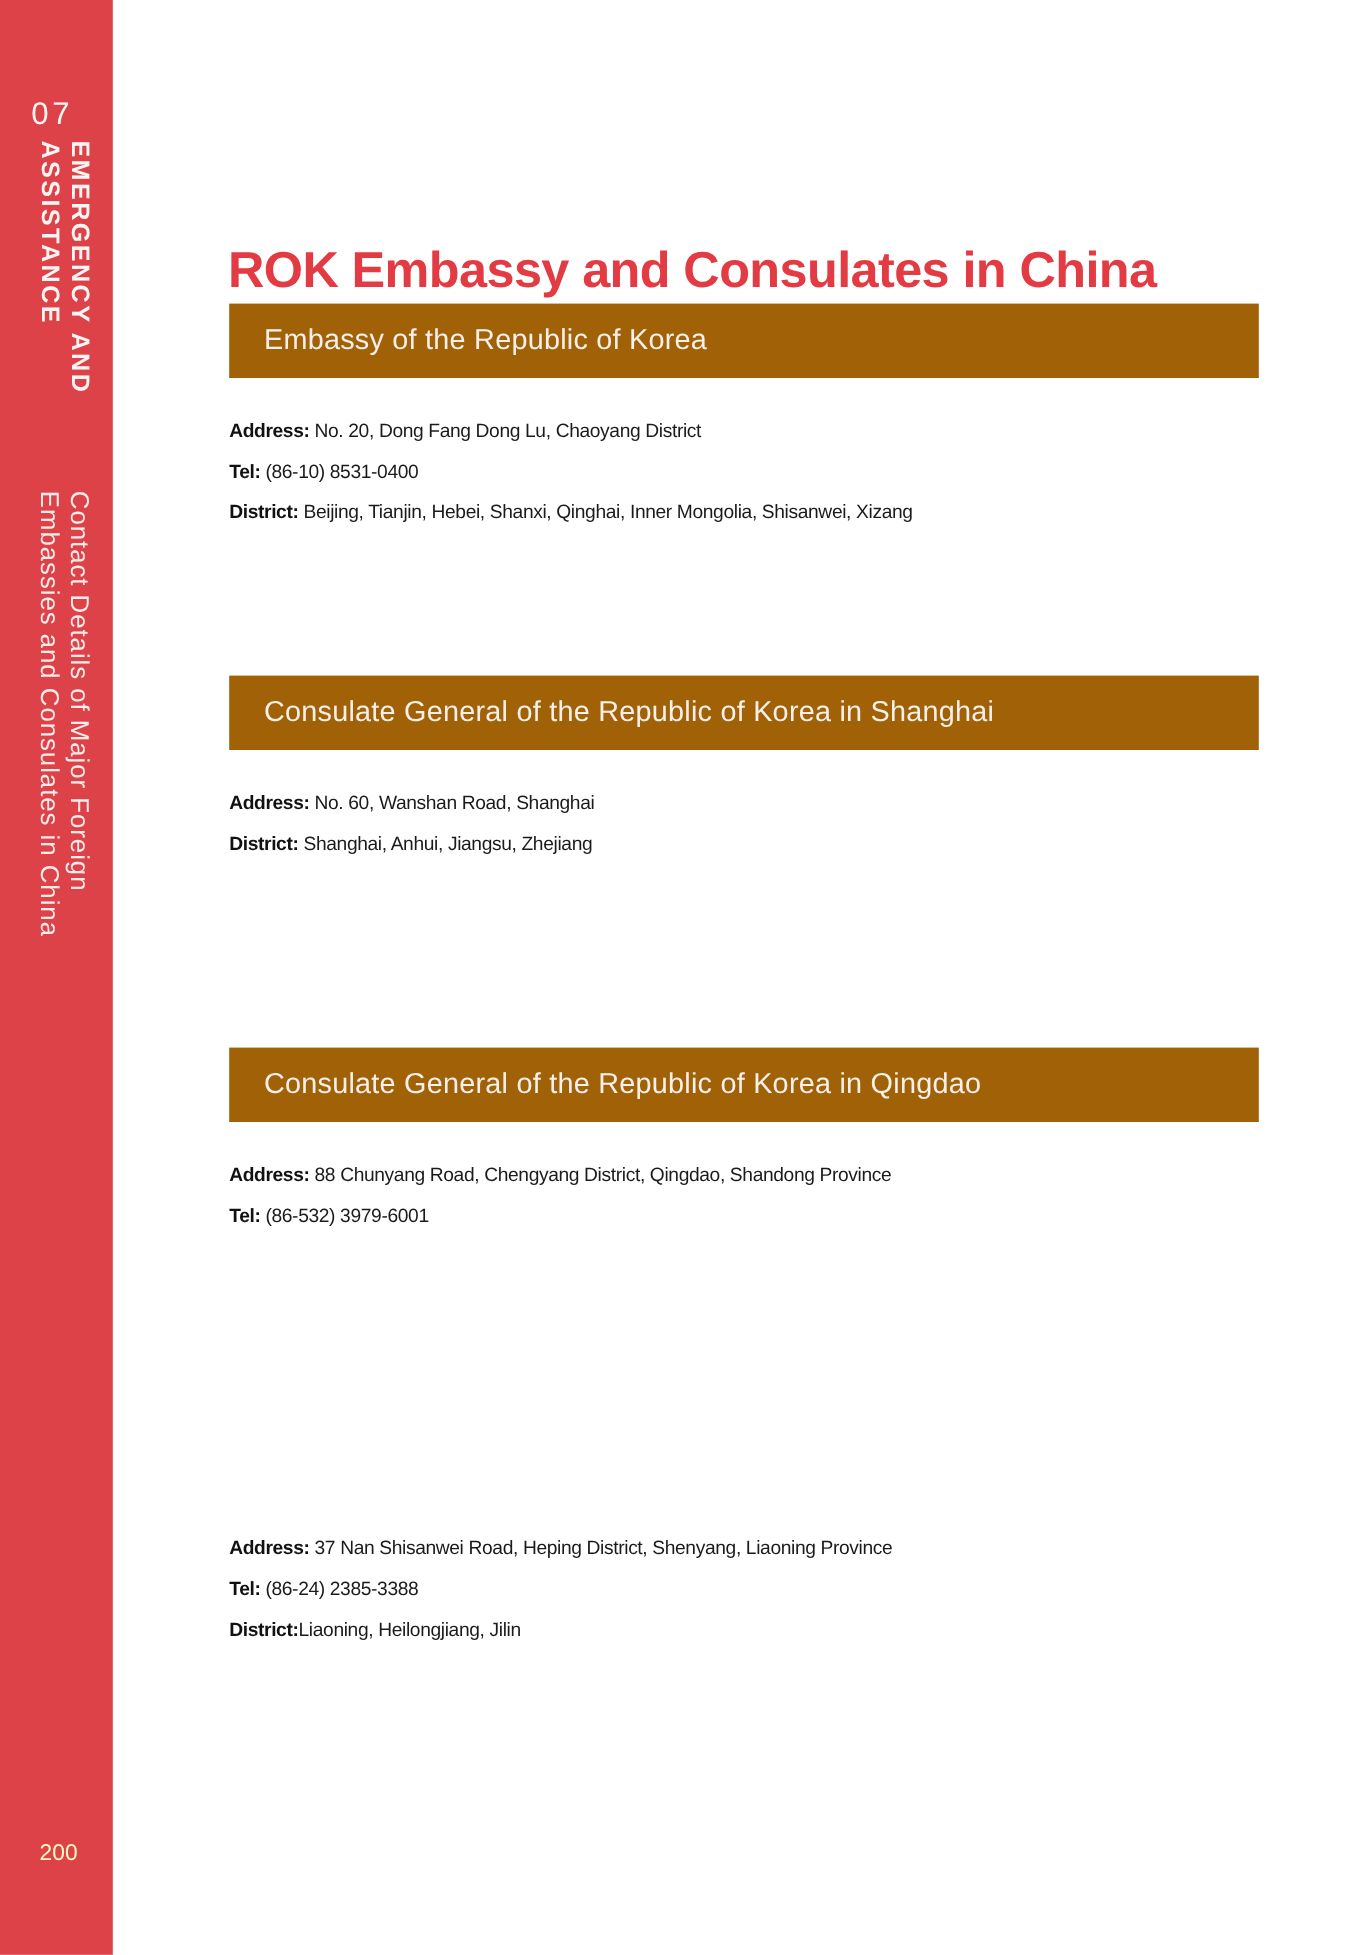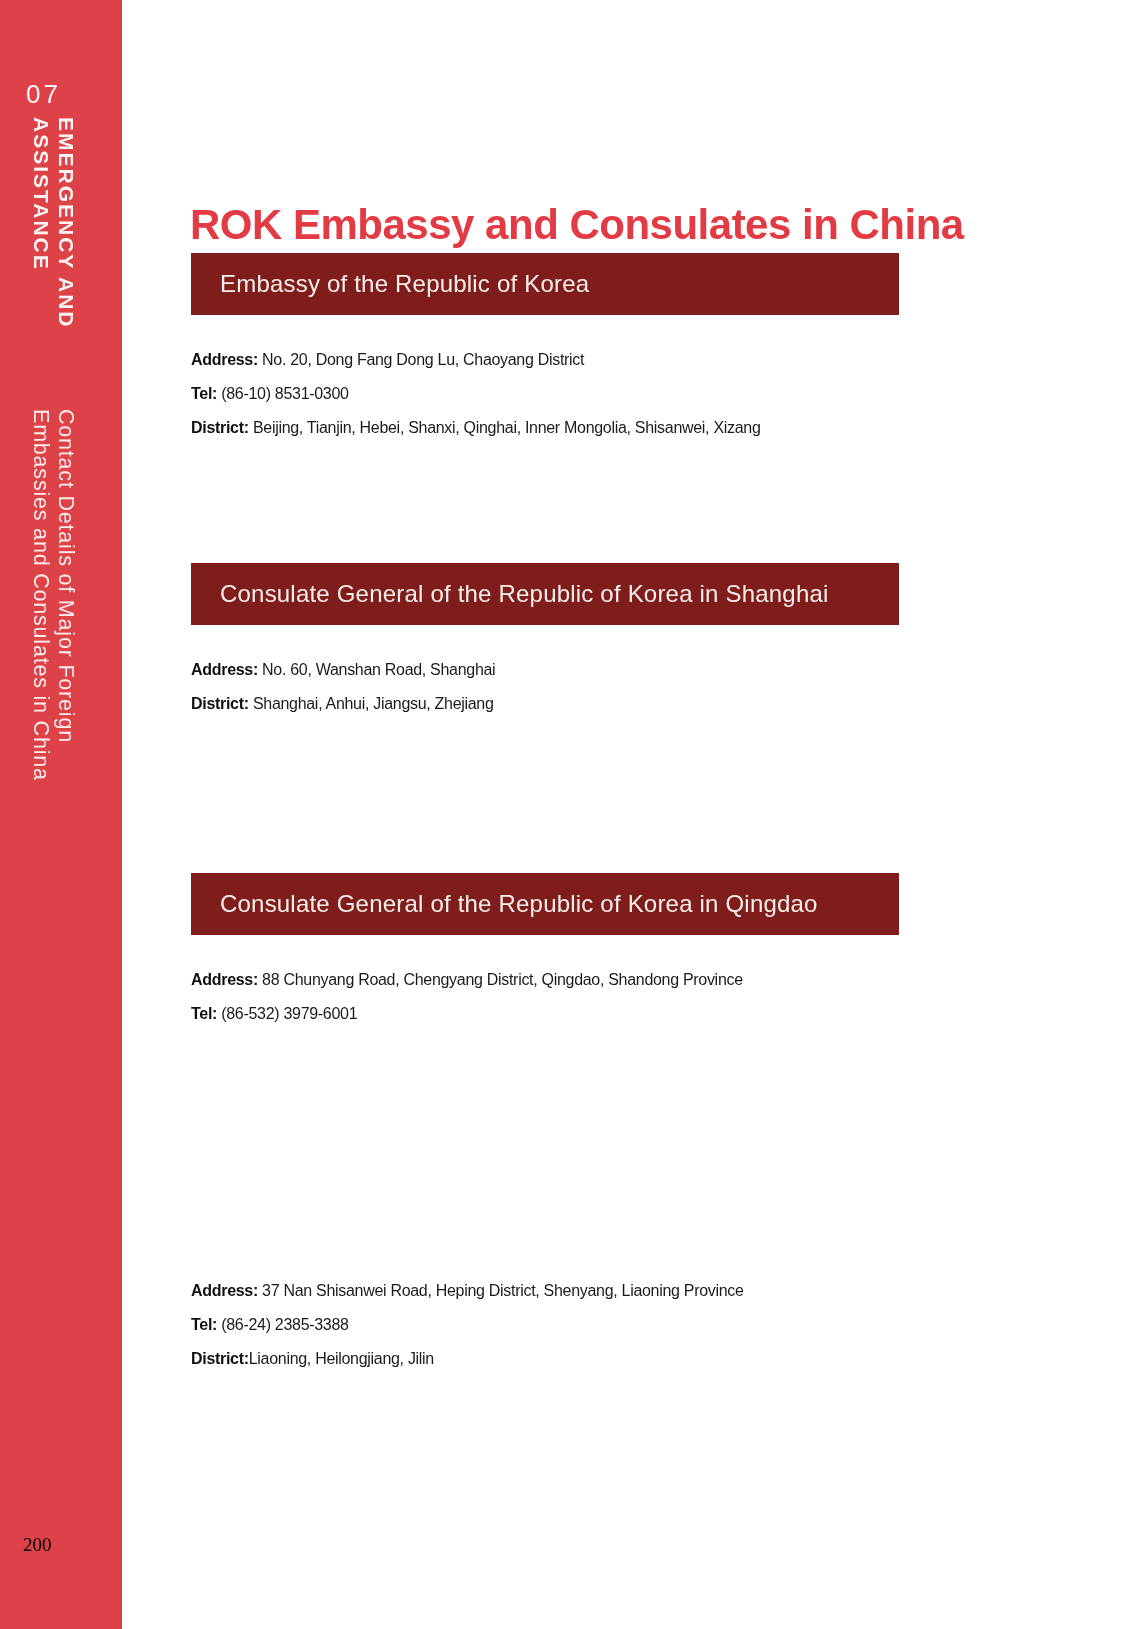--- a/index.html
+++ b/index.html
@@ -7,54 +7,54 @@
     width:1133px;height:1629px;
     background:#ffffff;
     font-family:"Liberation Sans","DejaVu Sans",sans-serif;
     position:relative;
     overflow:hidden;
   }
   .page{position:absolute;inset:0;}
 
   
   .sidebar{
-    position:absolute;left:0;top:0;width:122px;height:1629px;
+    position:absolute;left:0;top:0;width:94px;height:1629px;
     background:#DC4247;
   }
   .chapter-number{
     position:absolute;top:81px;left:26px;
     font-size:26px;letter-spacing:3px;color:#FDF6F4;font-weight:400;
     line-height:1;
   }
   .chapter-title{
     position:absolute;top:117px;left:29px;
     writing-mode:vertical-rl;
     font-size:21px;font-weight:bold;line-height:25px;letter-spacing:2px;
     color:#FCF5F3;white-space:pre;
   }
   .section-label{
     position:absolute;top:409px;left:28px;
     writing-mode:vertical-rl;
     font-size:21.5px;font-weight:400;line-height:25px;letter-spacing:0.8px;
     color:rgba(255,248,246,0.93);white-space:pre;
   }
   .page-number{
-    position:absolute;top:1535px;left:23px;
-    font-size:19px;color:#000000;line-height:1;font-family:Liberation Serif, serif;
+    position:absolute;top:1535px;left:33px;
+    font-size:19px;color:#fef9c3;line-height:1;
   }
 
   
   .doc-title{
     position:absolute;left:190px;top:176px;
     font-size:42px;font-weight:bold;letter-spacing:-0.5px;
     color:#E23B43;line-height:1;white-space:nowrap;text-align:center;
   }
   .banner{
-    position:absolute;left:191px;width:708px;height:62px;
-    background:#7f1d1d;
+    position:absolute;left:191px;width:858px;height:62px;
+    background:#a16207;
     display:flex;align-items:center;
     padding-left:29px;box-sizing:border-box;
   }
   .banner span{
     color:#F7EFEA;font-size:24px;letter-spacing:0.2px;white-space:nowrap;
   }
   .fields{
     position:absolute;left:191px;width:880px;
     font-size:16px;line-height:34px;letter-spacing:-0.3px;color:#1B1B1B;
   }
@@ -75,21 +75,21 @@
     <div class="page-number">200</div>
   </div>
 
   <h1 class="doc-title">ROK Embassy and Consulates in China</h1>
 
   <div class="banner" style="top:253px">
     <span>Embassy of the Republic of Korea</span>
   </div>
   <div class="fields" style="top:343px">
     <div class="field"><span class="label">Address:</span><span> No. 20, Dong Fang Dong Lu, Chaoyang District</span></div>
-    <div class="field"><span class="label">Tel:</span><span> (86-10) 8531-0300</span></div>
+    <div class="field"><span class="label">Tel:</span><span> (86-10) 8531-0400</span></div>
     <div class="field"><span class="label">District:</span><span> Beijing, Tianjin, Hebei, Shanxi, Qinghai, Inner Mongolia, Shisanwei, Xizang</span></div>
   </div>
 
   <div class="banner" style="top:563px">
     <span>Consulate General of the Republic of Korea in Shanghai</span>
   </div>
   <div class="fields" style="top:653px">
     <div class="field"><span class="label">Address:</span><span> No. 60, Wanshan Road, Shanghai</span></div>
     <div class="field"><span class="label">District:</span><span> Shanghai, Anhui, Jiangsu, Zhejiang</span></div>
   </div>

